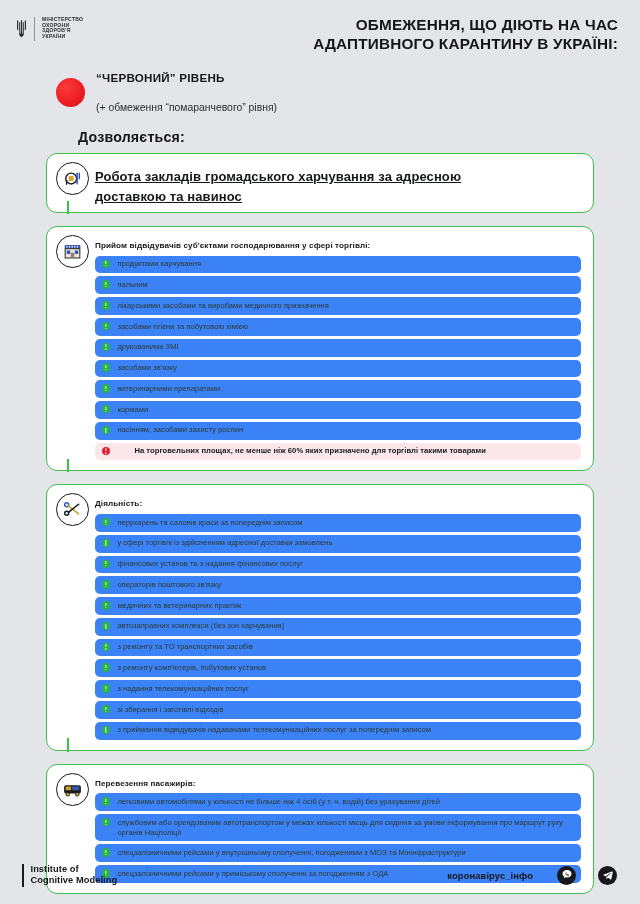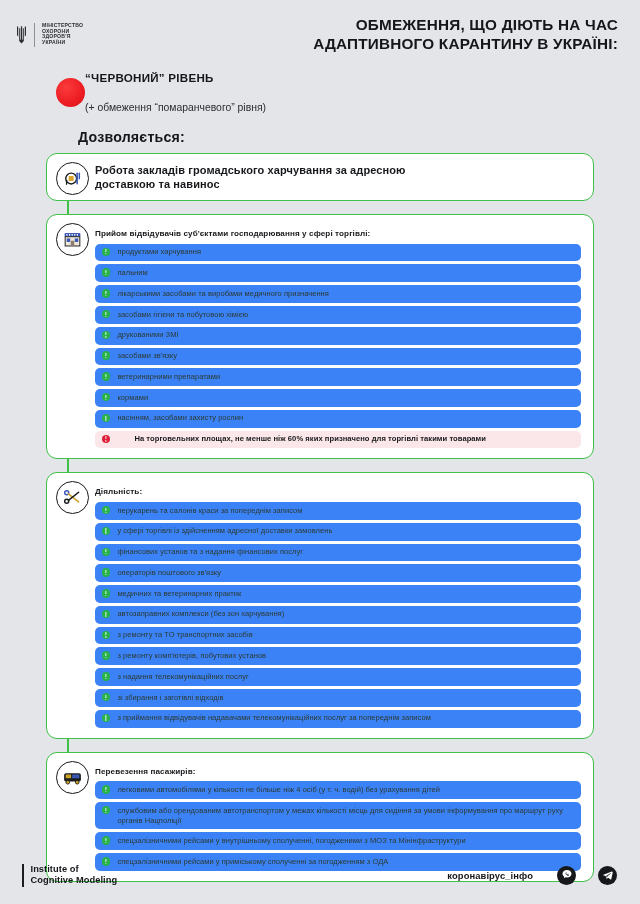--- a/index.html
+++ b/index.html
@@ -7,38 +7,38 @@
     width:640px;height:904px;
     background:#e3e5e8;
     font-family:"Liberation Sans","DejaVu Sans",sans-serif;
     color:#1b1c1e;
     overflow:hidden;
     position:relative;
   }
   .page{width:640px;height:904px;position:relative;box-sizing:border-box;}
 
   
-  .header{display:flex;align-items:center;padding:14px 16px 0 16px;}
+  .header{display:flex;align-items:flex-start;padding:14px 16px 0 16px;}
   .ministry{display:flex;align-items:flex-start;gap:5px;flex:0 0 auto;margin-top:3px;}
   .trident{width:11px;height:20px;flex:0 0 auto;margin-top:1px;}
   .ministry-divider{width:1px;background:#8d9096;height:24px;margin:0 2px;}
   .ministry-lines{display:flex;flex-direction:column;gap:0px;}
   .ministry-lines span{
     font-size:5.1px;line-height:5.6px;letter-spacing:.25px;
     font-weight:700;color:#2b2c2f;white-space:nowrap;
   }
   .title{
     flex:1;text-align:right;
     font-size:15.3px;line-height:18.5px;font-weight:800;
     letter-spacing:.2px;color:#14161a;padding-right:6px;padding-top:2px;
   }
   .title div{white-space:nowrap;}
 
   
-  .level{display:flex;align-items:center;gap:0;margin:18px 0 0 56px;}
+  .level{display:flex;align-items:center;gap:11px;margin:18px 0 0 56px;}
   .level-dot{
     width:29px;height:29px;border-radius:50%;
     background:radial-gradient(circle at 36% 32%,#fb3b3b 0%,#ec1b22 62%,#d4141b 100%);
     flex:0 0 auto;
   }
   .level-txt-1{font-size:11.6px;font-weight:800;letter-spacing:.25px;color:#15171a;}
   .level-txt-2{font-size:10.4px;font-weight:400;color:#2a2c30;margin-top:18px;}
 
   .allowed{
     margin:16px 0 8px 78px;
@@ -58,22 +58,22 @@
   }
   .card:last-child{margin-bottom:0;}
   .card-icon{
     position:absolute;left:9px;top:8px;
     width:31px;height:31px;border-radius:50%;
     background:#fff;border:1.8px solid #17181b;
     display:flex;align-items:center;justify-content:center;
     overflow:hidden;
   }
   .card-title{
-    font-size:11px;font-weight:800;color:#16181b;
-    letter-spacing:.1px;line-height:11.5px;margin:2px 0 0 0;
+    font-size:13px;font-weight:800;color:#16181b;
+    letter-spacing:.1px;line-height:11.5px;margin:8px 0 0 0;text-decoration:underline;
   }
   .card-lead{
     font-size:8.1px;font-weight:800;color:#16181b;
     letter-spacing:.1px;line-height:11.6px;margin:4px 0 1px 0;
   }
   .connector{
     position:absolute;left:21px;width:1.6px;background:#3fc14a;
   }
 
   

